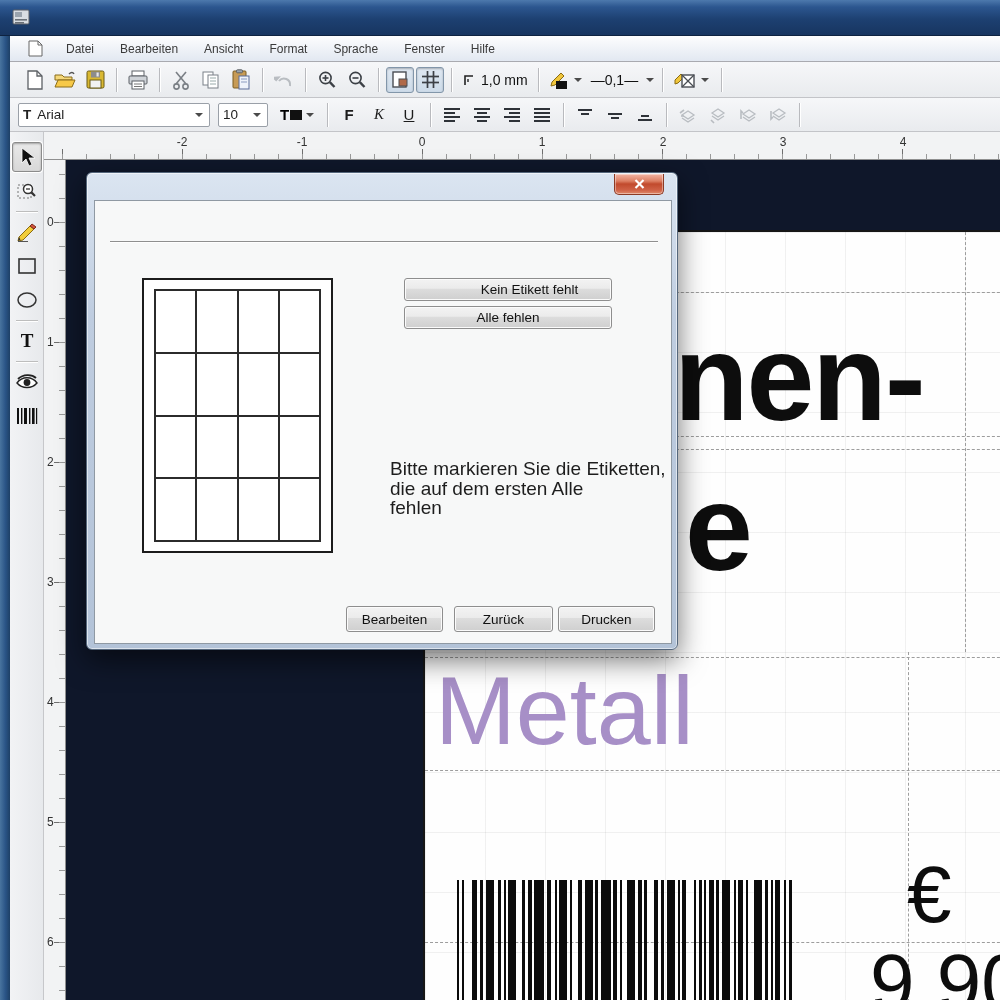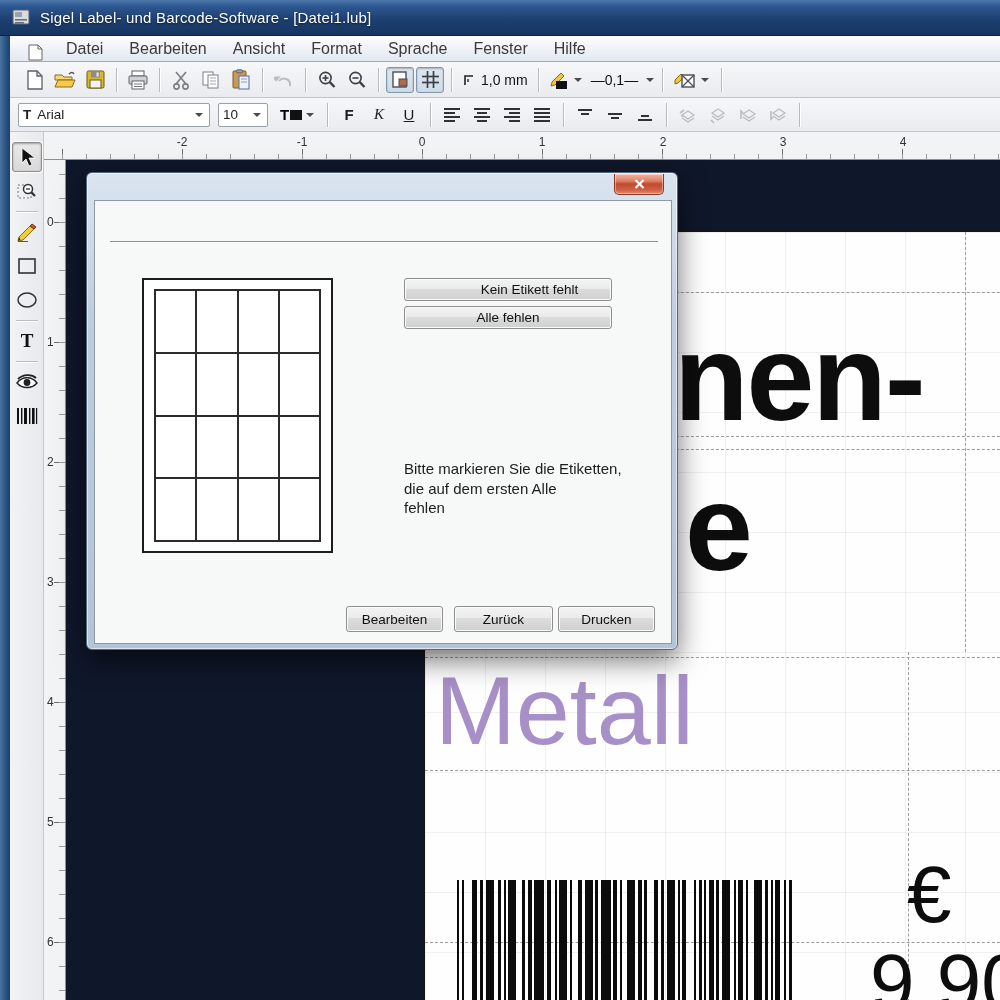--- a/index.html
+++ b/index.html
@@ -11,21 +11,21 @@
   #titlebar { position:absolute; left:0; top:0; width:1000px; height:36px;
     background:linear-gradient(#4d79ad 0%, #2c568f 20%, #1d4071 55%, #173560 100%);
     display:flex; align-items:center; border-bottom:1px solid #0e2341; }
   #titlebar .app-ico { width:20px; height:18px; margin:0 8px 0 12px; }
   #titlebar .ttl { color:#fff; font-size:15px; text-shadow:0 1px 2px rgba(0,0,0,.6); letter-spacing:.2px; }
   #left-border { position:absolute; left:0; top:36px; width:10px; height:964px;
     background:linear-gradient(to right,#49749f,#2a5486 55%,#1e4066); }
 
   #menubar { position:absolute; left:10px; top:36px; width:990px; height:26px;
     background:linear-gradient(#fdfdfe,#e2e8f1); border-bottom:1px solid #a9aab0;
-    display:flex; align-items:flex-end; font-size:16px; color:#3a3a3a; }
+    display:flex; align-items:center; font-size:12px; color:#3a3a3a; }
   #menubar .doc-ico { width:15px; height:17px; margin:0 10px 0 18px; }
   .menu-item { padding:3px 13px; cursor:default; }
 
   .toolbar { position:absolute; left:10px; width:990px;
     background:linear-gradient(#f6f7f9,#e9ebee); border-bottom:1px solid #c3c4c8;
     display:flex; align-items:center; }
   #toolbar1 { top:62px; height:36px; padding-left:10px; }
   #toolbar2 { top:98px; height:34px; padding-left:8px; }
   .tbtn { width:28px; height:26px; display:flex; align-items:center; justify-content:center;
     border:1px solid transparent; border-radius:3px; margin:0 1px; }
@@ -108,38 +108,37 @@
   #sheet { position:absolute; left:47px; top:77px; width:191px; height:275px;
     background:#fff; border:2px solid #1c1c1c; padding:9px 10px; }
   #label-grid { width:100%; height:100%; display:grid; border:1px solid #2b2b2b; background:#fff; }
   #label-grid .cell { border:1px solid #2b2b2b; background:#fff; }
   .w7btn { position:absolute; border:1px solid #8e8e8e; border-radius:3px;
     background:linear-gradient(#f3f3f3,#ebebeb 45%,#dddddd 46%,#cfcfcf);
     box-shadow:inset 0 0 0 1px #fbfbfb; font-size:13.5px; color:#111;
     display:flex; align-items:center; justify-content:center; font-family:"Liberation Sans",sans-serif; }
   #btn-none { left:309px; top:77px; width:208px; height:23px;padding-left:43px; }
   #btn-all  { left:309px; top:105px; width:208px; height:23px; }
-  #dlg-info { position:absolute; left:309px; top:258px; font-size:15px; color:#1d1d1d; line-height:19.5px; }
+  #dlg-info { position:absolute; left:295px; top:258px; font-size:19px; color:#1d1d1d; line-height:19.5px; }
   #btn-cancel { left:251px; top:405px; width:97px; height:26px; }
   #btn-back   { left:359px; top:405px; width:99px; height:26px; }
   #btn-print  { left:463px; top:405px; width:97px; height:26px; }
 </style>
 </head>
 <body>
 
 <div id="screen">
 
   <div id="titlebar">
     <svg class="app-ico" viewBox="0 0 20 18">
       <rect x="1" y="1" width="16" height="14" rx="1" fill="#d9dde2" stroke="#5a5f66"></rect>
       <rect x="3" y="3" width="7" height="5" fill="#9aa3ad"></rect>
       <rect x="3" y="10" width="12" height="1.6" fill="#6a7077"></rect>
       <rect x="3" y="13" width="9" height="1.6" fill="#6a7077"></rect>
     </svg>
-    <span class="ttl">Sigel Label- und Barcode-Software - [Datei1.lub]</span>
   </div>
   <div id="left-border"></div>
 
   <div id="menubar">
     <svg class="doc-ico" viewBox="0 0 15 17">
       <path d="M1 1h9l4 4v11H1z" fill="#fff" stroke="#666"></path>
       <path d="M10 1v4h4" fill="none" stroke="#666"></path>
     </svg>
     <div style="display:flex;">
         <div class="menu-item">Datei</div>

